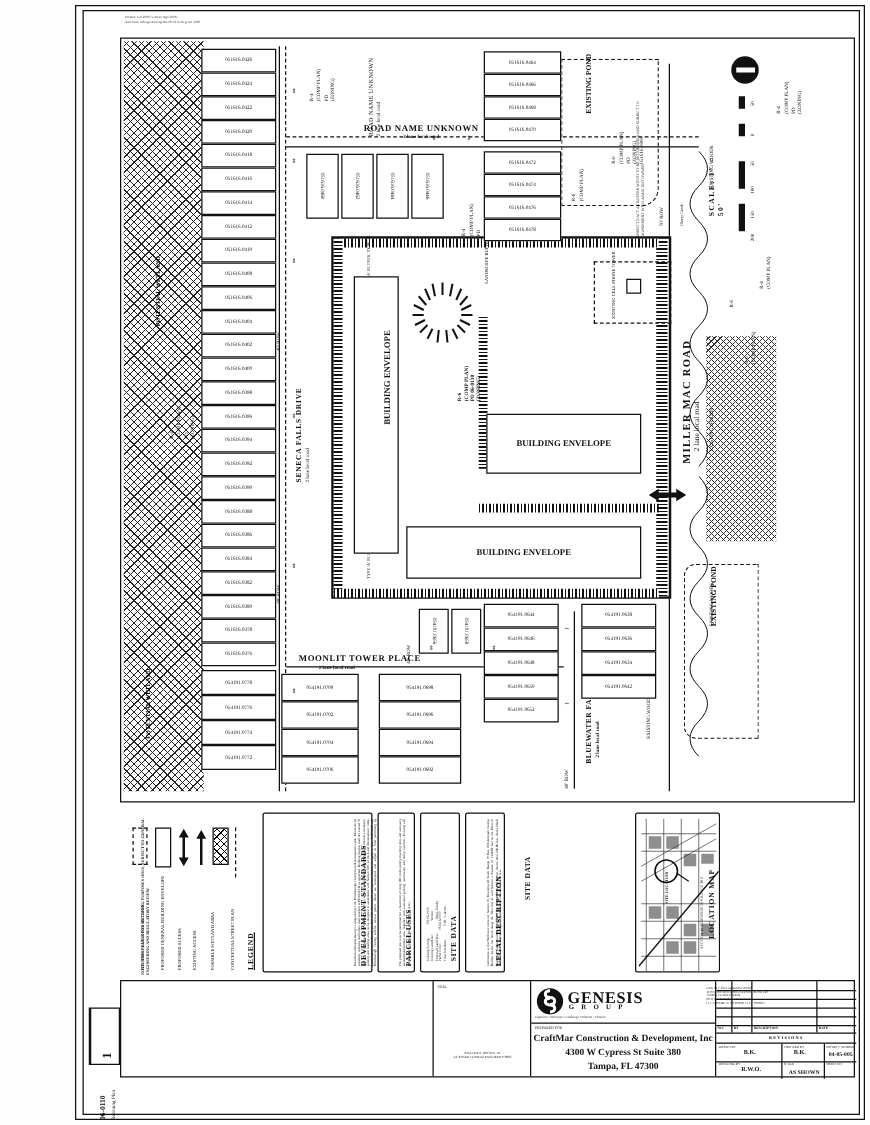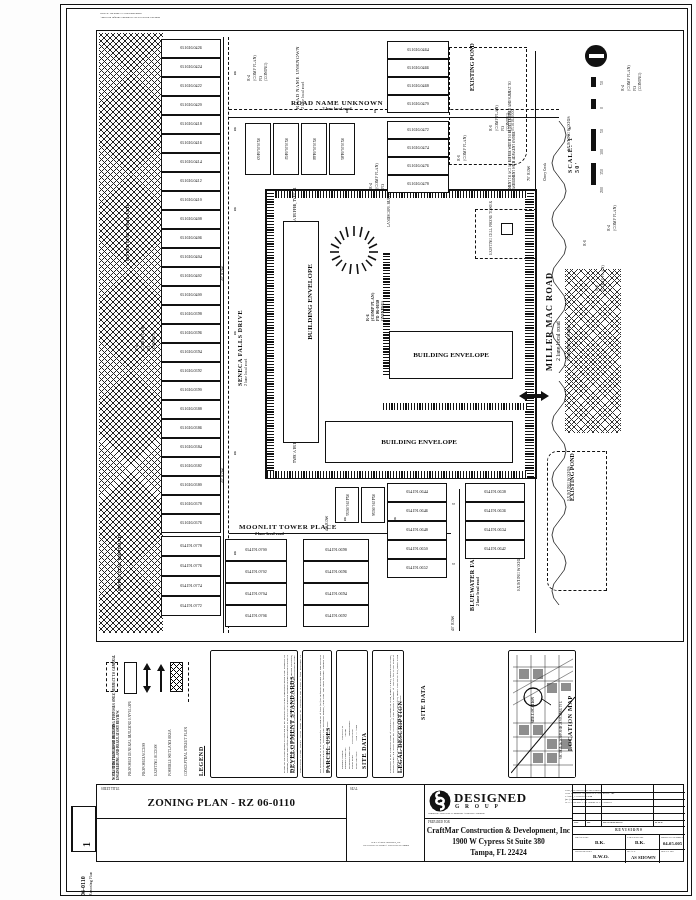--- a/index.html
+++ b/index.html
@@ -485,48 +485,44 @@
       <path d="M31,46 L40,52" stroke="#111" stroke-width="1" fill="none"></path>
     </svg>
     <div class="abs lbl6 rot90" style="left:58px; top:100px; width:70px; letter-spacing:.7px;">LOCATION MAP</div>
     <div class="abs lbl rot90" style="left:50px; top:108px; width:80px; font-size:3px;">SECTION 16   TOWNSHIP 28 S   RANGE 19 E</div>
     <div class="abs lbl rot90" style="left:22px; top:72px; width:60px; font-size:3.2px; font-weight:bold;">SITE LOCATION</div>
   </div>
 
   <div class="abs" id="title-block">
 
     <div class="abs" style="left:0; top:0; width:250px; height:100%; border-right:1px solid #111;">
-      <div class="abs" style="left:0; top:0; width:100%; height:34px; border-bottom:1px solid #111;">
-        <div class="abs tbminor" style="left:4px; top:2px;">SHEET TITLE</div>
-        <div class="abs tbmain ctr" style="left:0; top:11px; width:100%; font-size:11px;">ZONING PLAN - RZ 06-0110</div>
-      </div>
     </div>
 
     <div class="abs" style="left:250px; top:0; width:78px; height:100%; border-right:1px solid #111;">
       <div class="abs tbminor" style="left:3px; top:2px;">SEAL</div>
       <div class="abs" style="left:4px; top:56px; width:70px; font-size:2.6px; line-height:3.2px; white-space:pre-line; text-align:center;">WILLIAM R. BROWN, JR.
 LICENSED FLORIDA ENGINEER #79866</div>
     </div>
 
     <div class="abs" style="left:328px; top:0; width:148px; height:100%; border-right:1px solid #111;">
       <div class="abs" style="left:0; top:0; width:100%; height:34px; border-bottom:1px solid #111;">
         <svg class="abs" style="left:4px; top:5px;" width="22" height="22">
           <circle cx="11" cy="11" r="10.5" fill="#111"></circle>
           <path d="M11,2.5 C6,2.5 6,8 11,8 C16,8 16,13.5 11,13.5" fill="none" stroke="#fff" stroke-width="2.4"></path>
           <path d="M11,19.5 C16,19.5 16,14 11,14 C6,14 6,8.5 11,8.5" fill="none" stroke="#fff" stroke-width="2.4"></path>
         </svg>
-        <div class="abs" style="left:29px; top:5px; font-size:13px; font-weight:bold; letter-spacing:.6px;">DESIGNED</div>
+        <div class="abs" style="left:29px; top:5px; font-size:13px; font-weight:bold; letter-spacing:.6px;">GENESIS</div>
         <div class="abs" style="left:30px; top:18px; font-size:5.5px; letter-spacing:2.2px; font-weight:bold;">G R O U P</div>
         <div class="abs" style="left:3px; top:27px; font-size:2.5px;">Engineers • Surveyors • Landscape Architects • Planners</div>
       </div>
       <div class="abs" style="left:0; top:34px; width:100%; height:44px;">
         <div class="abs tbminor" style="left:3px; top:1px;">PREPARED FOR</div>
         <div class="abs ctr" style="left:0; top:7px; width:100%; font-size:7.6px; font-weight:bold;">CraftMar Construction &amp; Development, Inc</div>
-        <div class="abs ctr" style="left:0; top:18px; width:100%; font-size:7.6px; font-weight:bold;">1900 W Cypress St   Suite 380</div>
-        <div class="abs ctr" style="left:0; top:29px; width:100%; font-size:7.6px; font-weight:bold;">Tampa, FL 22424</div>
+        <div class="abs ctr" style="left:0; top:18px; width:100%; font-size:7.6px; font-weight:bold;">4300 W Cypress St   Suite 380</div>
+        <div class="abs ctr" style="left:0; top:29px; width:100%; font-size:7.6px; font-weight:bold;">Tampa, FL 47300</div>
       </div>
     </div>
 
     <div class="abs" style="left:468px; top:4px; width:72px; font-size:2.5px; line-height:3.1px;">
       <div>GNS, LLC d/b/a GENESIS GROUP</div>
       <div>3910 NORTHDALE BOULEVARD, SUITE 140</div>
       <div>TAMPA, FLORIDA 33624</div>
       <div>(813) 636-0100  (813) 636-0141 FAX</div>
       <div>FL CA #00386    FL LB #00686    FL LC #000031</div>
     </div>

